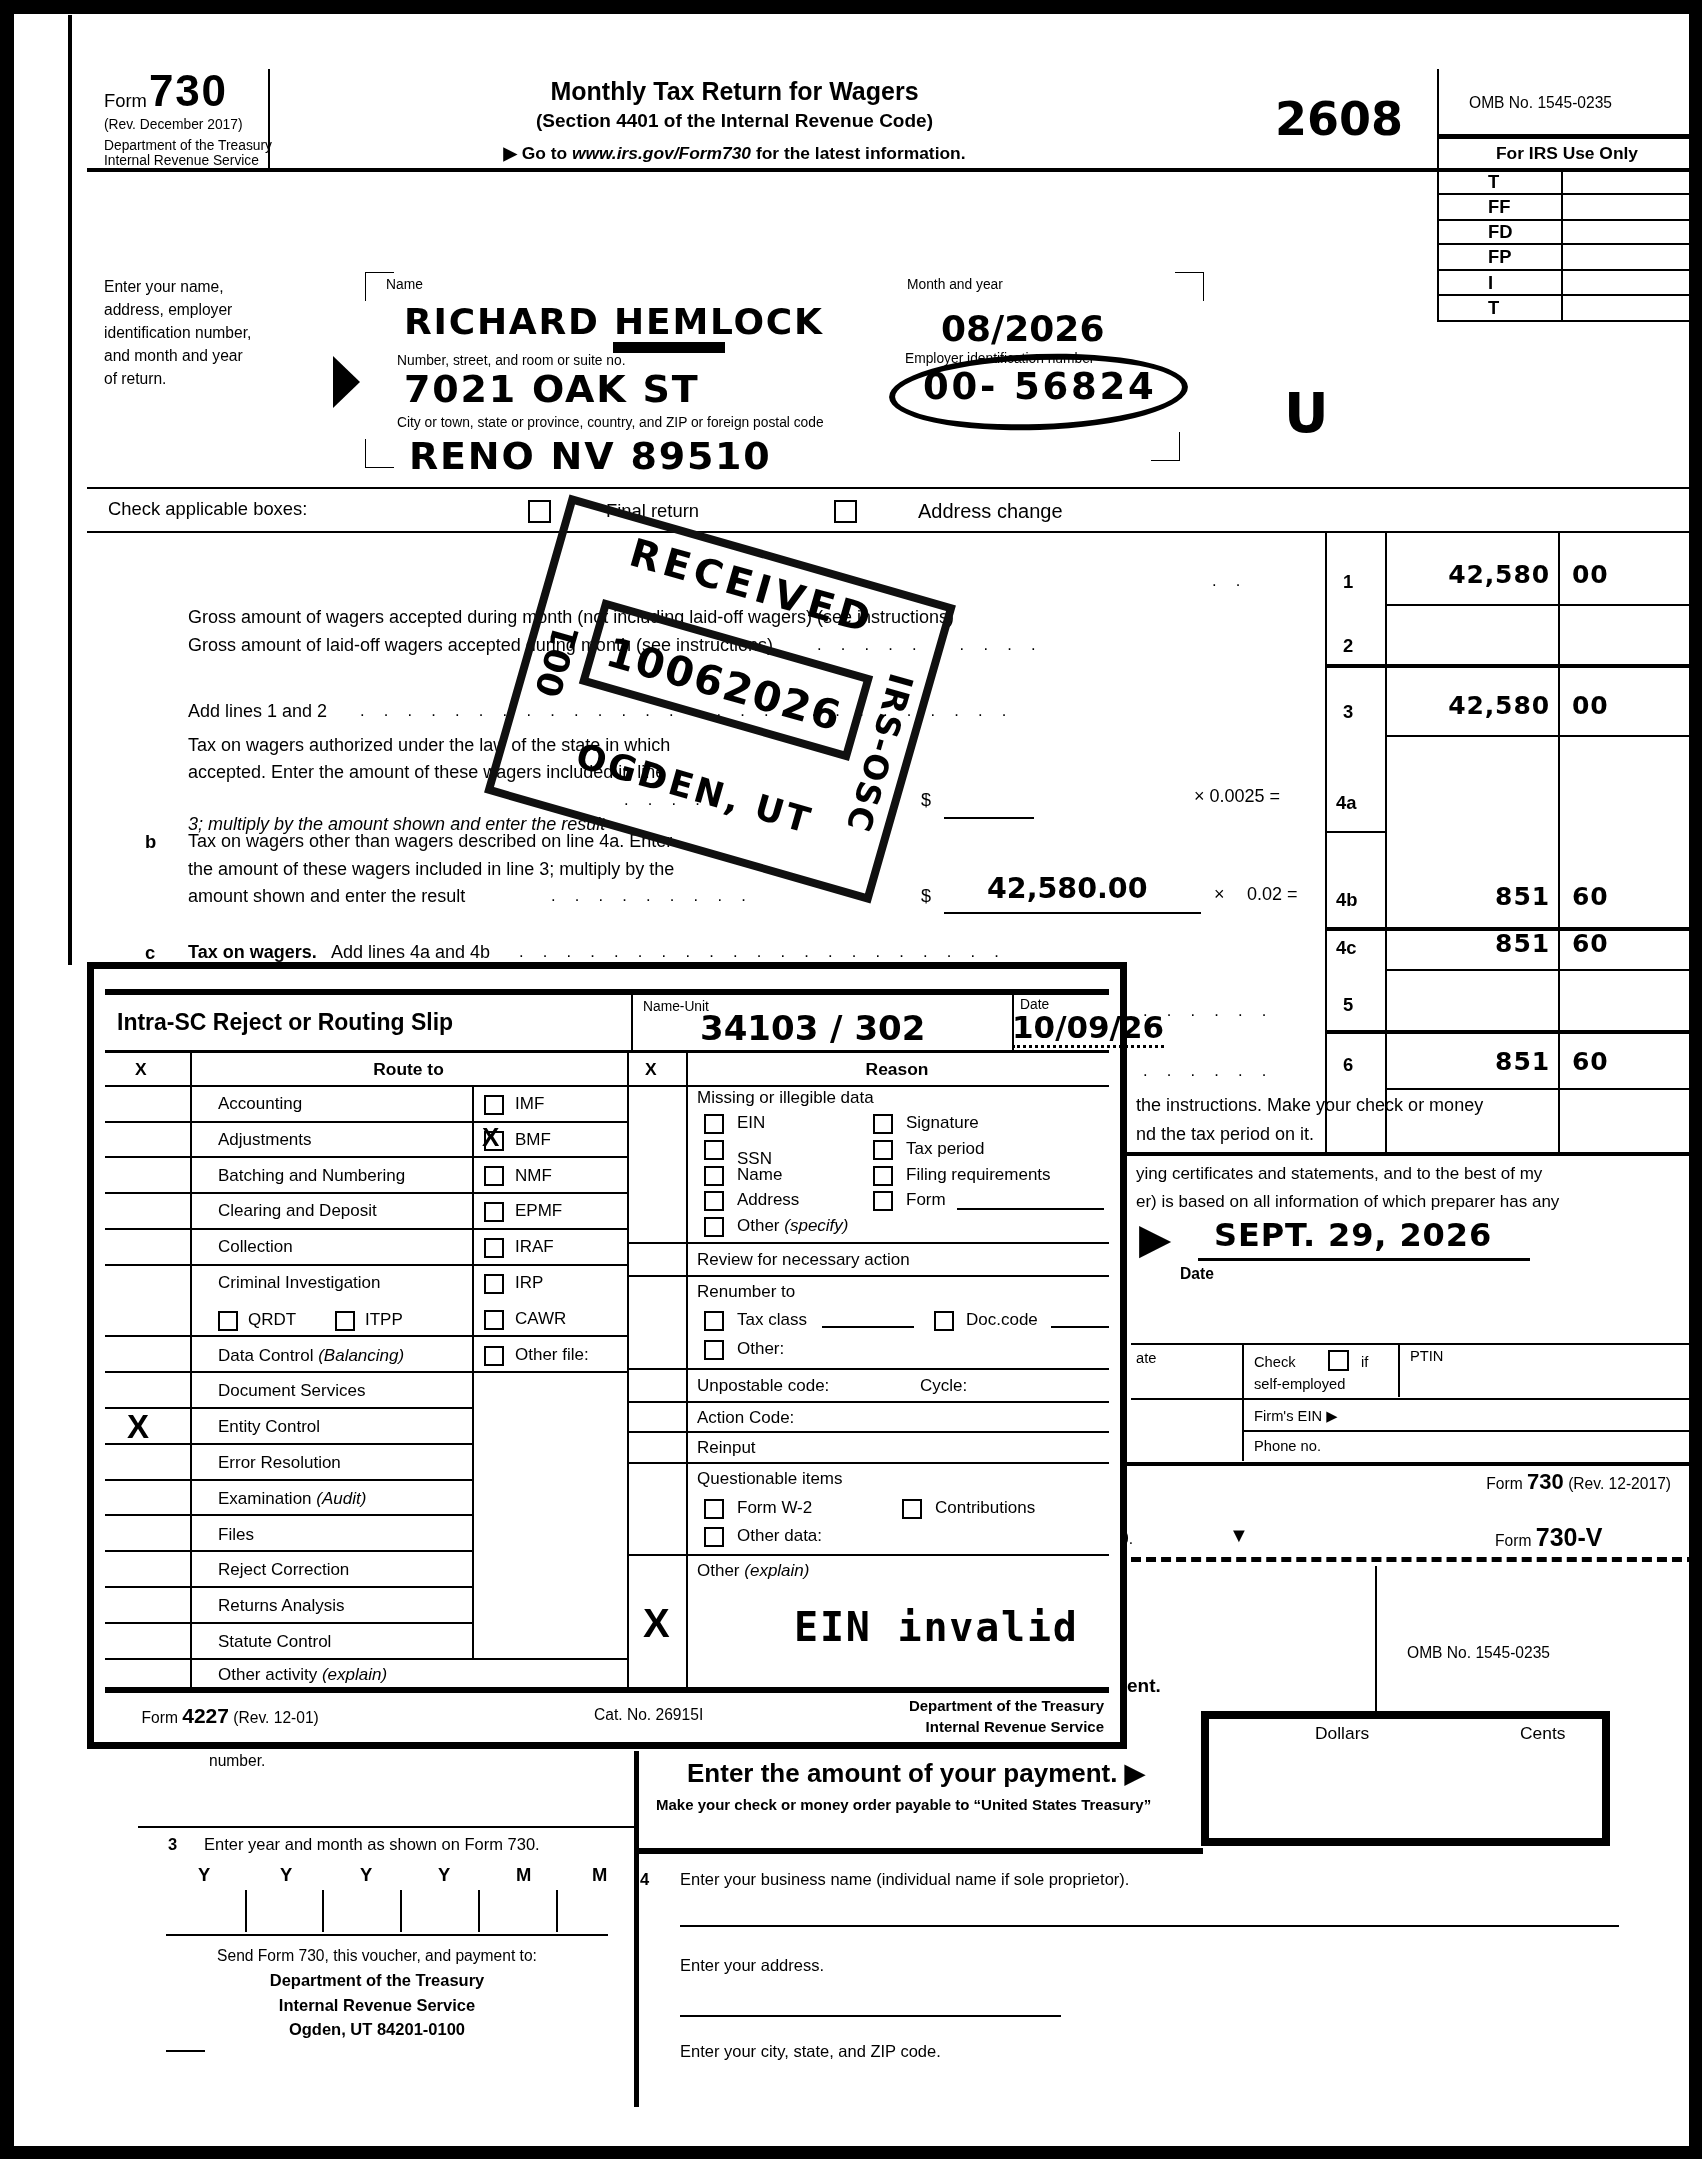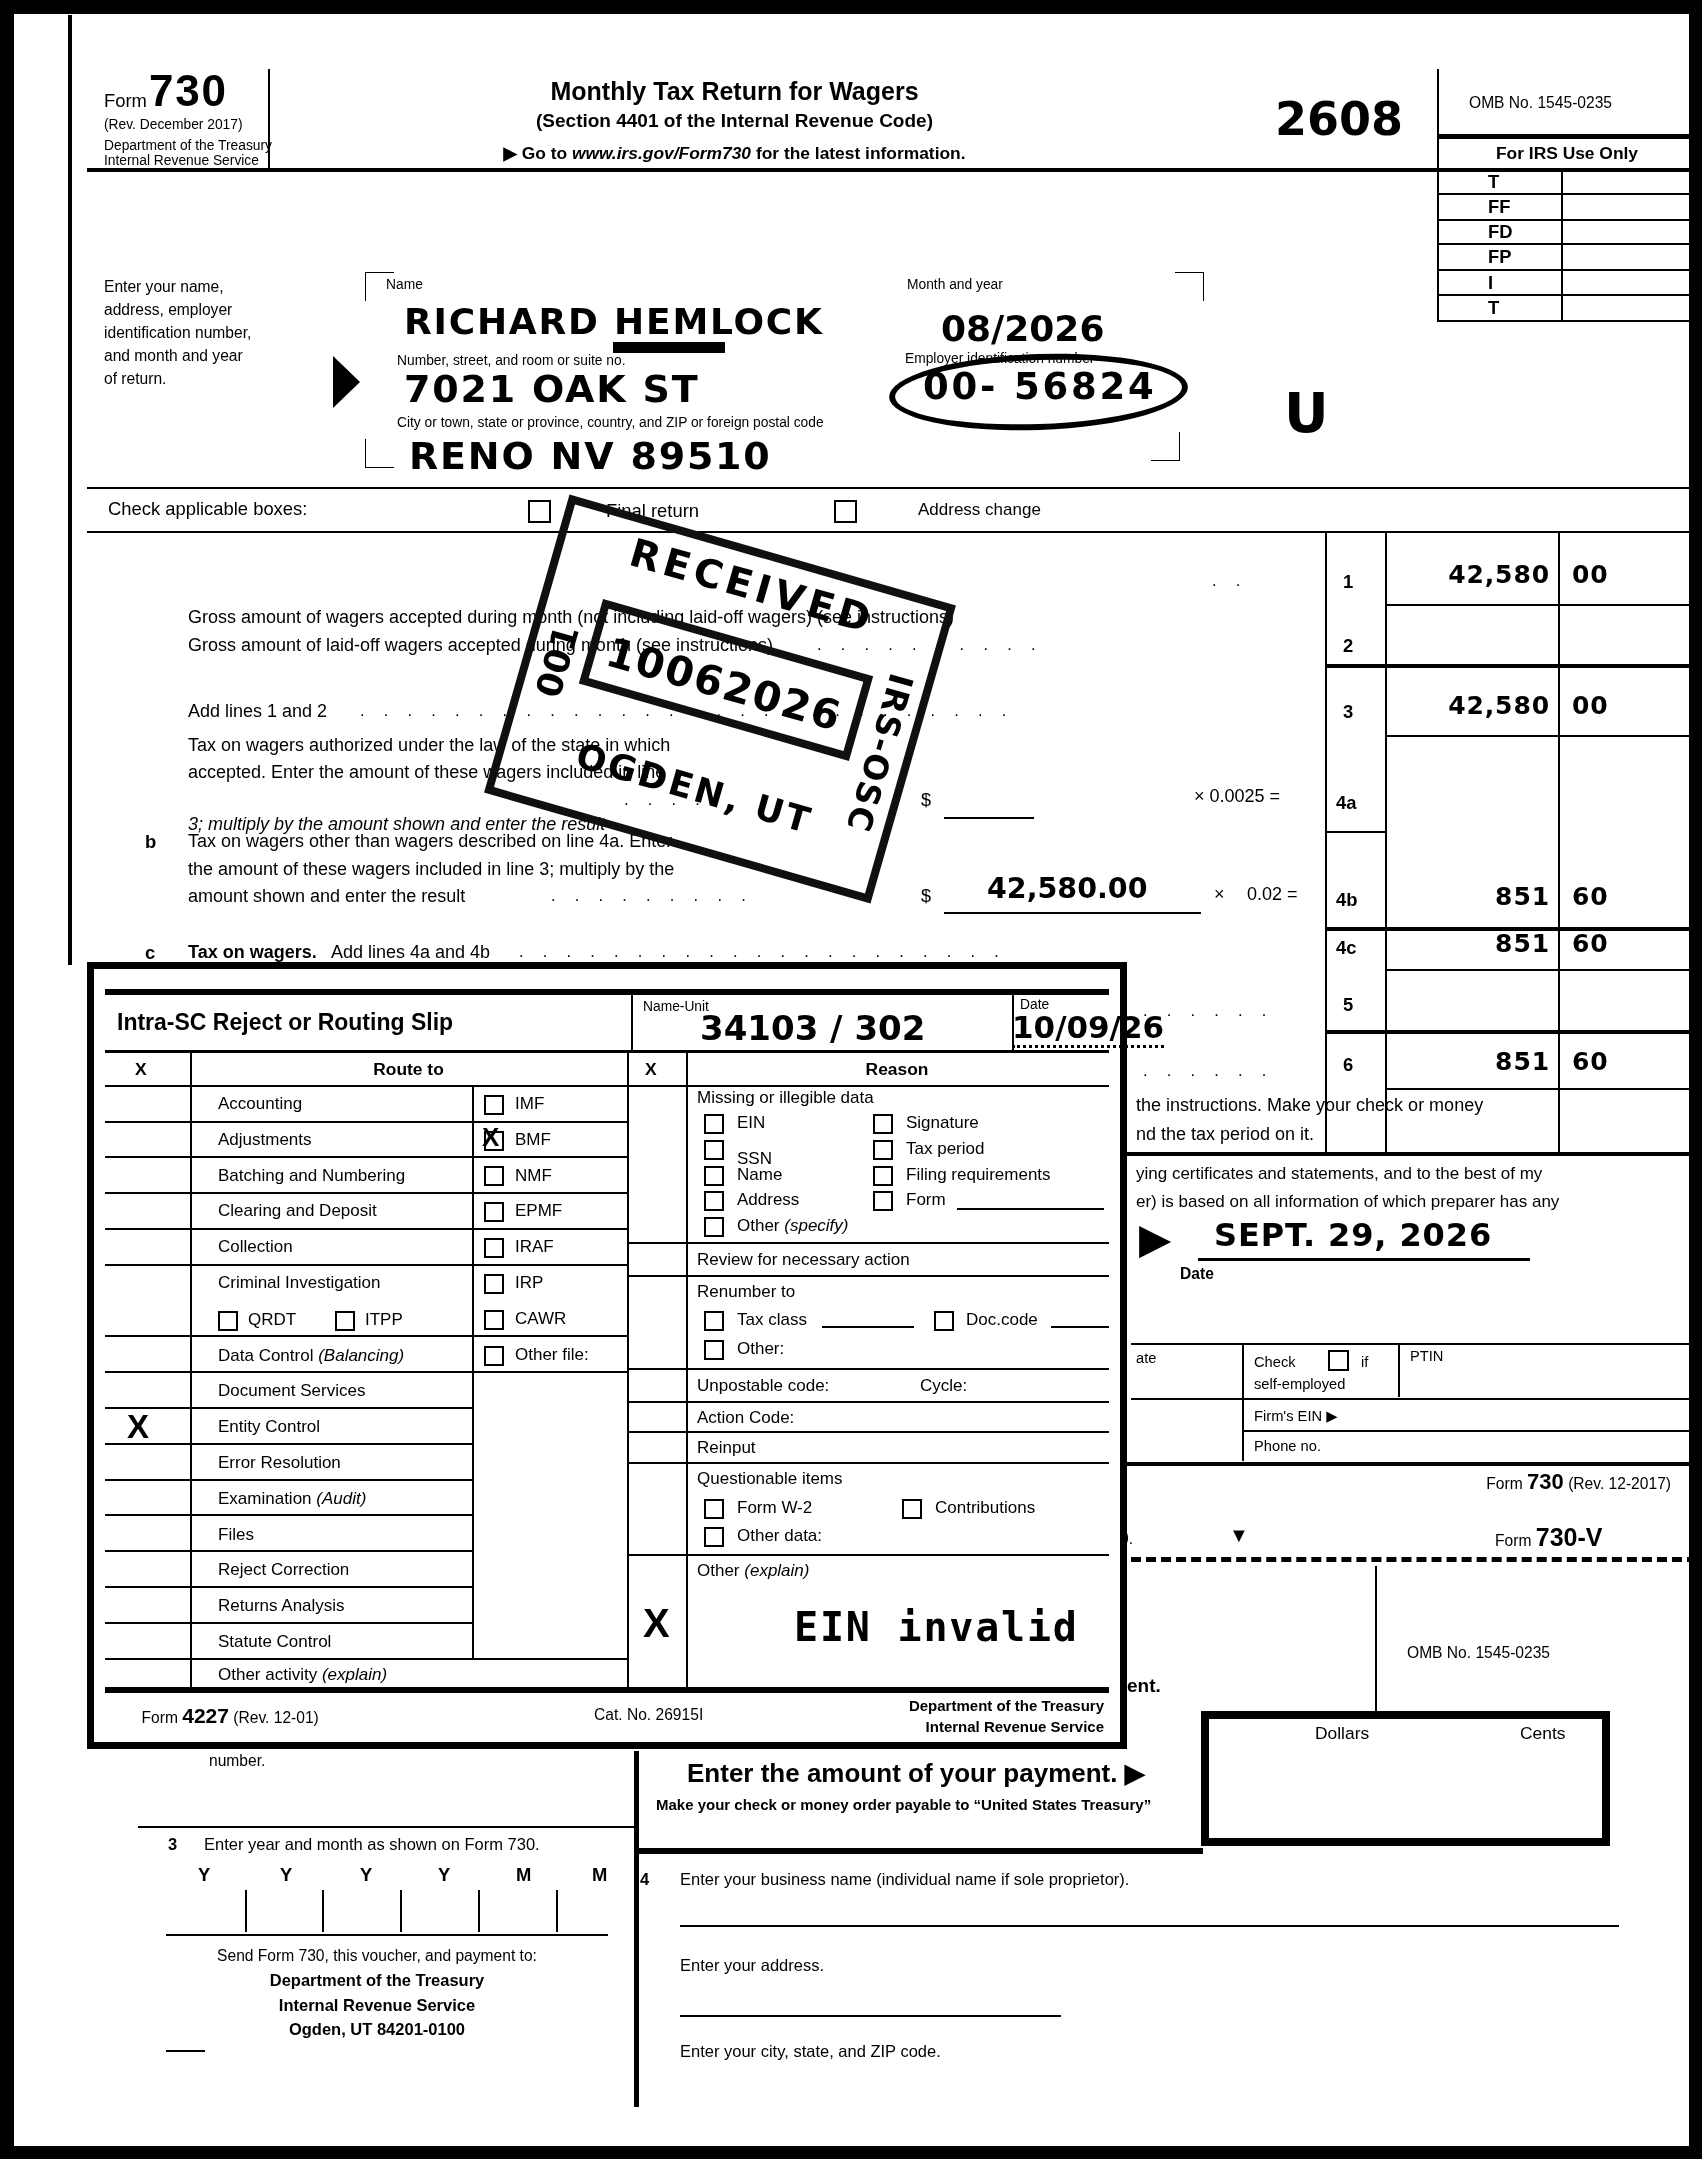--- a/index.html
+++ b/index.html
@@ -92,21 +92,21 @@
 <span class="abs lbl" style="left:905px;top:351px;">Employer identification number</span>
 <span class="abs hand nw" style="left:923px;top:365px;font-size:37px;letter-spacing:2.8px;">00- 56824</span>
 <div class="abs" style="left:889px;top:354px;width:287px;height:64px;border:6.4px solid #000;border-radius:50%;transform:rotate(-2deg);"></div>
 <span class="abs hand" style="left:1284px;top:381px;font-size:55px;">U</span>
 
 <div class="hl" style="left:87px;top:487px;width:1610px;height:1.8px;"></div>
 <span class="abs" style="left:108px;top:498px;font-size:18.4px;">Check applicable boxes:</span>
 <div class="cb" style="left:528px;top:500px;width:19px;height:19px;"></div>
 <span class="abs" style="left:606px;top:500px;font-size:18.4px;">Final return</span>
 <div class="cb" style="left:834px;top:500px;width:19px;height:19px;"></div>
-<span class="abs" style="left:918px;top:500px;font-size:17px;">Address change</span>
+<span class="abs" style="left:918px;top:500px;font-size:20px;">Address change</span>
 <div class="hl" style="left:87px;top:531px;width:1610px;height:1.8px;"></div>
 
 <div class="hl" style="left:1325px;top:531px;width:1.8px;height:622px;"></div>
 <div class="hl" style="left:1385px;top:531px;width:1.8px;height:622px;"></div>
 <div class="hl" style="left:1558px;top:531px;width:1.8px;height:622px;"></div>
 
 <span class="abs lno" style="left:1343px;top:571px;">1</span>
 <span class="abs txt" style="left:188px;top:571px;margin-top:36px;">Gross amount of wagers accepted during month (not including laid-off wagers) (see instructions)</span>
 <span class="abs dots" style="left:1212px;top:571px;">. .</span>
 <div class="abs amt rgt" style="left:1385px;top:560px;width:165px;">42,580</div>

